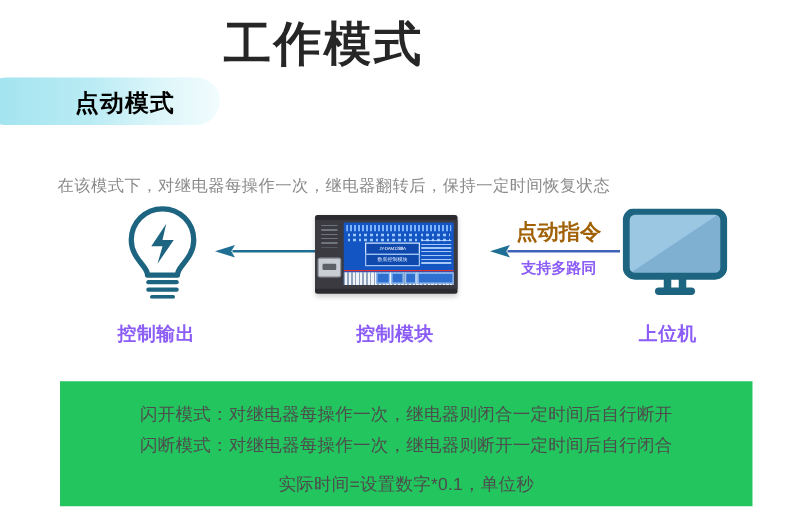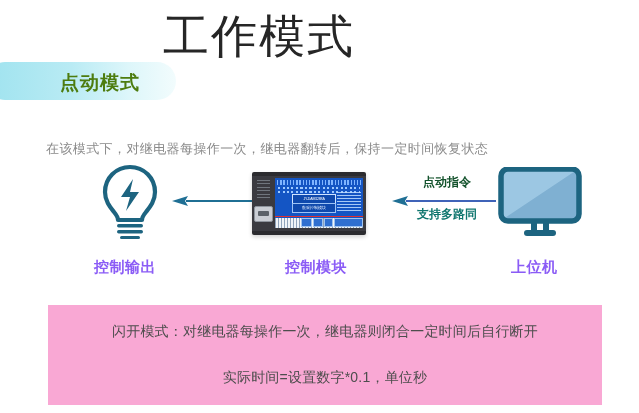--- a/index.html
+++ b/index.html
@@ -16,22 +16,22 @@
     -webkit-font-smoothing: antialiased;
   }
 
   
   .page-title {
     position: absolute;
     left: 0;
     top: 13px;
     width: 518px;
     text-align: center;
-    font-size: 46px;
-    font-weight: normal;
+    font-size: 38px;
+    font-weight: bold;
     color: #262626;
     letter-spacing: 2px;
     line-height: 46px;
   }
 
   
   .section-badge {
     position: absolute;
     left: -14px;
     top: 62px;
@@ -39,21 +39,21 @@
     height: 38px;
     border-radius: 19px;
     background: linear-gradient(90deg, #9fe3ef 0%, #b9ebf4 45%, #ddf6fa 75%, #f2fcfd 100%);
   }
   .section-badge-label {
     position: absolute;
     left: 60px;
     top: 70px;
     font-size: 19px;
     font-weight: bold;
-    color: #4d7c0f;
+    color: #000000;
     letter-spacing: 1px;
   }
 
   
   .intro-text {
     position: absolute;
     left: 46px;
     top: 120px;
     font-size: 13px;
     color: #8a8a8a;
@@ -228,34 +228,34 @@
     top: 38px;
     width: 104px;
     height: 16px;
   }
   .cmd-label-top {
     position: absolute;
     left: 398px;
     top: 19px;
     width: 98px;
     text-align: center;
-    font-size: 12px;
-    font-weight: bold;
-    color: #14532d;
+    font-size: 17px;
+    font-weight: bold;
+    color: #a16207;
     white-space: nowrap;
   }
   .cmd-label-bottom {
     position: absolute;
     left: 396px;
     top: 50px;
     width: 102px;
     text-align: center;
     font-size: 12px;
     font-weight: bold;
-    color: #0f766e;
+    color: #8b5cf6;
     line-height: 18px;
   }
 
   
   .monitor-icon {
     position: absolute;
     left: 498px;
     top: 12px;
     width: 84px;
     height: 74px;
@@ -275,34 +275,34 @@
   .cap-module { left: 285px; text-align: right; }
   .cap-host   { left: 511px; }
 
   
   .note-panel {
     position: absolute;
     left: 48px;
     top: 305px;
     width: 554px;
     height: 100px;
-    background: #f9a8d4;
+    background: #22c55e;
   }
   .note-line {
     position: absolute;
     width: 554px;
     text-align: center;
     font-size: 14px;
     color: #4d4d4d;
     letter-spacing: 0.2px;
     white-space: nowrap;
   }
   .note-line-1 { top: 18px; }
   .note-line-2 { top: 43px; }
-  .note-line-3 { top: 64px; }
+  .note-line-3 { top: 74px; }
 </style>
 </head>
 <body>
 
 <div class="page-title">工作模式</div>
 
 <div class="section-badge"></div>
 <div class="section-badge-label">点动模式</div>
 
 <div class="intro-text">在该模式下，对继电器每操作一次，继电器翻转后，保持一定时间恢复状态</div>
@@ -375,14 +375,15 @@
     </svg>
   </div>
 
   <div class="node-caption cap-output">控制输出</div>
   <div class="node-caption cap-module">控制模块</div>
   <div class="node-caption cap-host">上位机</div>
 </div>
 
 <div class="note-panel">
   <div class="note-line note-line-1">闪开模式：对继电器每操作一次，继电器则闭合一定时间后自行断开</div>
+  <div class="note-line note-line-2">闪断模式：对继电器每操作一次，继电器则断开一定时间后自行闭合</div>
   <div class="note-line note-line-3">实际时间=设置数字*0.1，单位秒</div>
 </div>
 
 </body></html>

